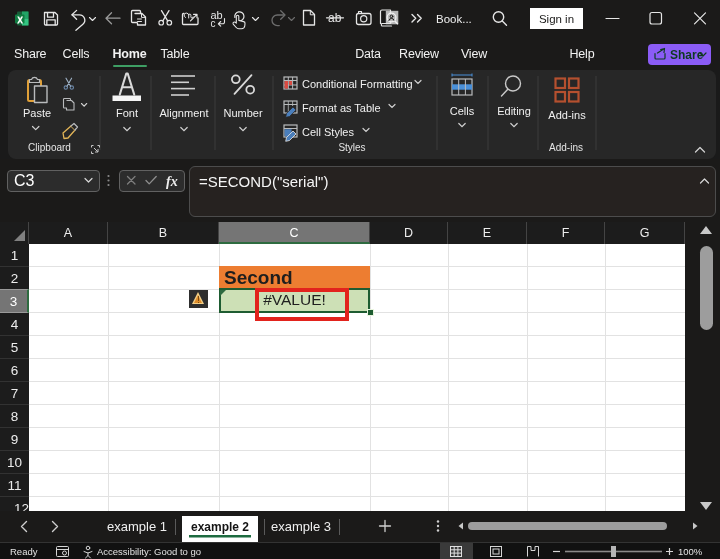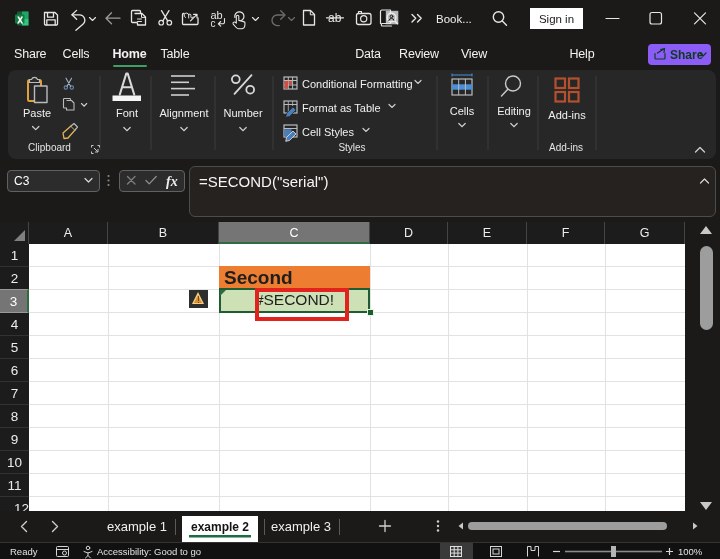--- a/index.html
+++ b/index.html
@@ -14,21 +14,21 @@
 
 #tabrow { position:absolute; left:0; top:40px; width:720px; height:30px; background:#1b1a19; }
 .rtab { position:absolute; top:0; height:28px; line-height:28px; color:#f2f2f2; font-size:12.5px; text-align:center; letter-spacing:-0.2px; }
 #home-underline { position:absolute; background:#3e9e63; height:2.5px; border-radius:2px; }
 
 
 #ribbon { position:absolute; left:8px; top:70px; width:708px; height:89px; background:#272727; border-radius:8px; color:#f0f0f0; }
 
 
 #fbar { position:absolute; left:0; top:159px; width:720px; height:63px; background:#1b1a19; }
-#namebox { position:absolute; left:7px; top:11px; width:93px; height:22px; background:#2c2c2c; border:1px solid #616161; border-radius:4px; color:#fff; font-size:12px; line-height:20px; padding-left:6px; }
+#namebox { position:absolute; left:7px; top:11px; width:93px; height:22px; background:#2c2c2c; border:1px solid #616161; border-radius:4px; color:#fff; font-size:16px; line-height:20px; padding-left:6px; }
 #fxbox { position:absolute; left:119px; top:11px; width:66px; height:22px; background:#2c2c2c; border:1px solid #616161; border-radius:4px; }
 #finput { position:absolute; left:189px; top:7px; width:527px; height:51px; background:#262220; border:1px solid #4c4c4c; border-radius:6px; color:#f5f5f5; font-size:15px; padding:6px 0 0 9px; }
 
 
 #gridwrap { position:absolute; left:0; top:222px; width:720px; height:289px; background:#1b1a19; }
 #colheads { position:absolute; left:0; top:0; width:685px; height:22px; background:#1c1c1c; }
 .ch { position:absolute; top:0; height:22px; line-height:22px; text-align:center; color:#ececec; font-size:12.5px; border-right:1px solid #444; }
 #rowheads { position:absolute; left:0; top:22px; width:29px; height:267px; background:#1c1c1c; }
 .rh { position:absolute; left:0; width:29px; height:23px; line-height:23px; text-align:center; color:#ececec; font-size:13.5px; border-bottom:1px solid #323232; }
 #cells { position:absolute; left:29px; top:22px; width:656px; height:267px; background:#fff; }
@@ -331,21 +331,21 @@
       <div class="hline" style="top:114px;"></div>
       <div class="hline" style="top:137px;"></div>
       <div class="hline" style="top:160px;"></div>
       <div class="hline" style="top:183px;"></div>
       <div class="hline" style="top:206px;"></div>
       <div class="hline" style="top:229px;"></div>
       <div class="hline" style="top:252px;"></div>
 
       <div style="position:absolute;left:190px;top:22px;width:151px;height:23px;background:#ED7D31;color:#1e1e1e;font-weight:bold;font-size:19px;line-height:23.5px;padding-left:5px;">Second</div>
 
-      <div style="position:absolute;left:190px;top:44px;width:151px;height:25px;background:#cde0b6;border:2px solid #1e5c31;color:#1f1f1f;font-size:15.5px;line-height:19.5px;text-align:center;">#SECOND!</div>
+      <div style="position:absolute;left:190px;top:44px;width:151px;height:25px;background:#cde0b6;border:2px solid #1e5c31;color:#1f1f1f;font-size:15.5px;line-height:19.5px;text-align:center;">#VALUE!</div>
       <div style="position:absolute;left:191px;top:46px;width:0;height:0;border-right:6px solid transparent;border-top:6px solid #2e6b40;"></div>
       <div style="position:absolute;left:338px;top:65px;width:7px;height:7px;background:#1e5c31;border:1px solid #eaf5e0;"></div>
 
       <div style="position:absolute;left:160px;top:46px;width:19px;height:18px;background:#2e2e2e;">
         <div style="position:absolute;left:3px;top:2px;width:0;height:0;border-left:6.5px solid transparent;border-right:6.5px solid transparent;border-bottom:12px solid #f2cf88;"></div>
         <div style="position:absolute;left:4.8px;top:4.5px;width:0;height:0;border-left:4.7px solid transparent;border-right:4.7px solid transparent;border-bottom:8.5px solid #de8d2b;"></div>
         <div style="position:absolute;left:9px;top:6px;width:1.4px;height:4.5px;background:#7a4a11;"></div>
         <div style="position:absolute;left:9px;top:11.5px;width:1.4px;height:1.4px;background:#7a4a11;"></div>
       </div>
 

